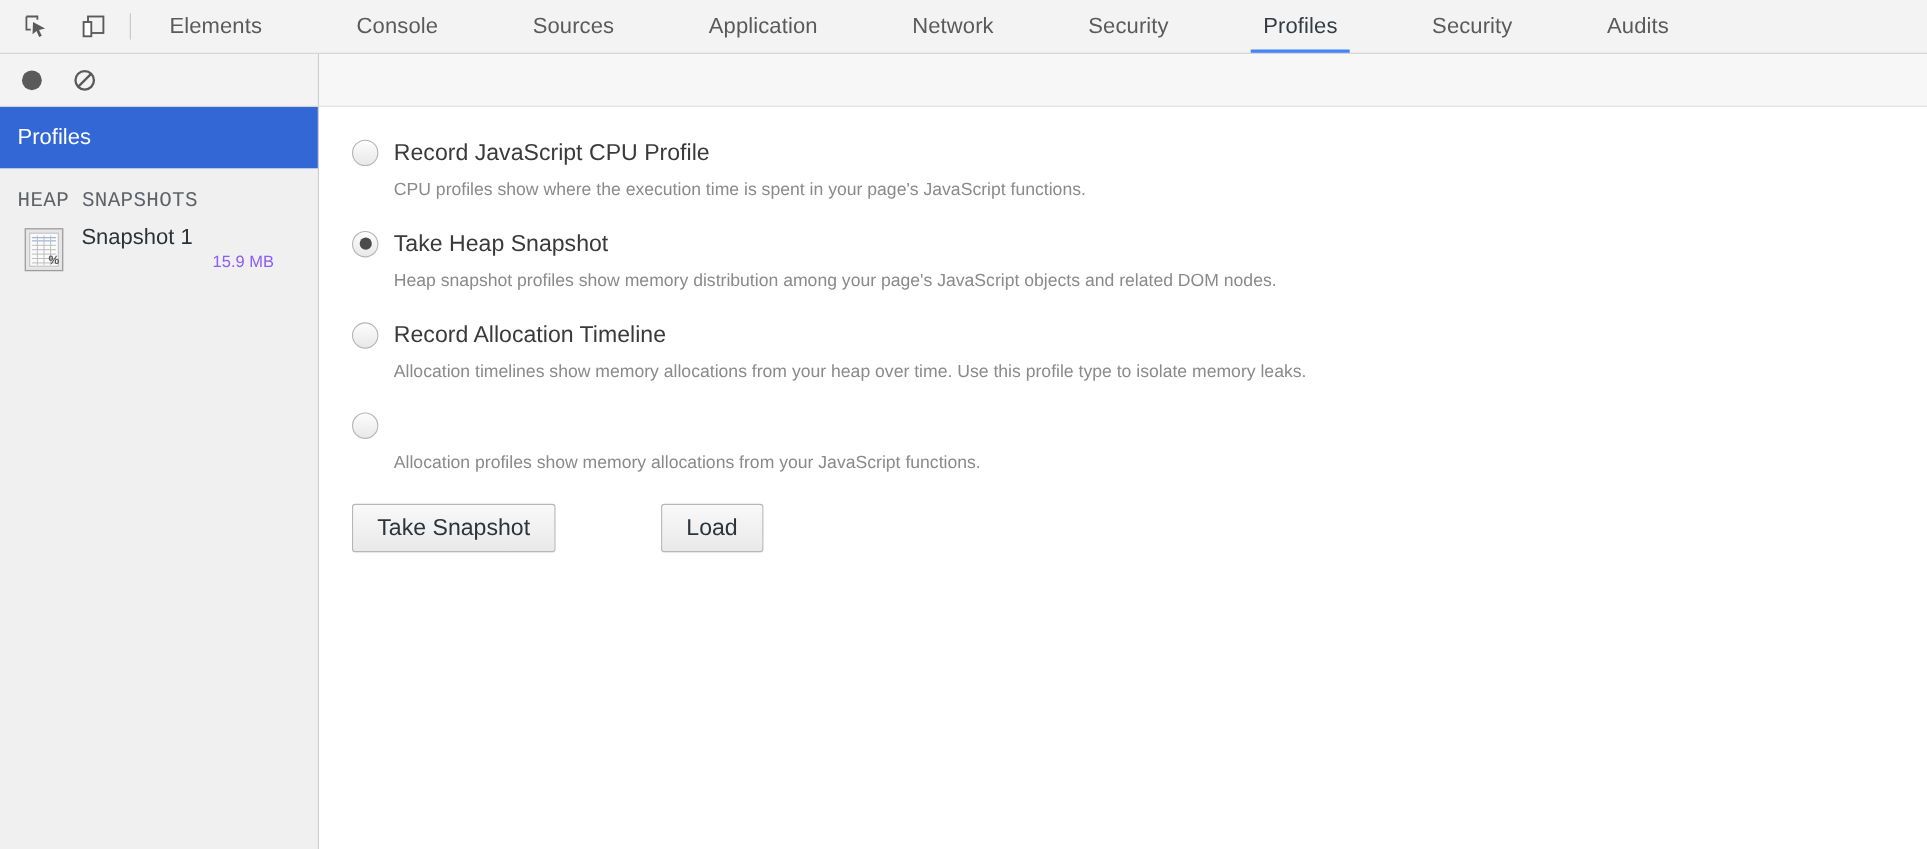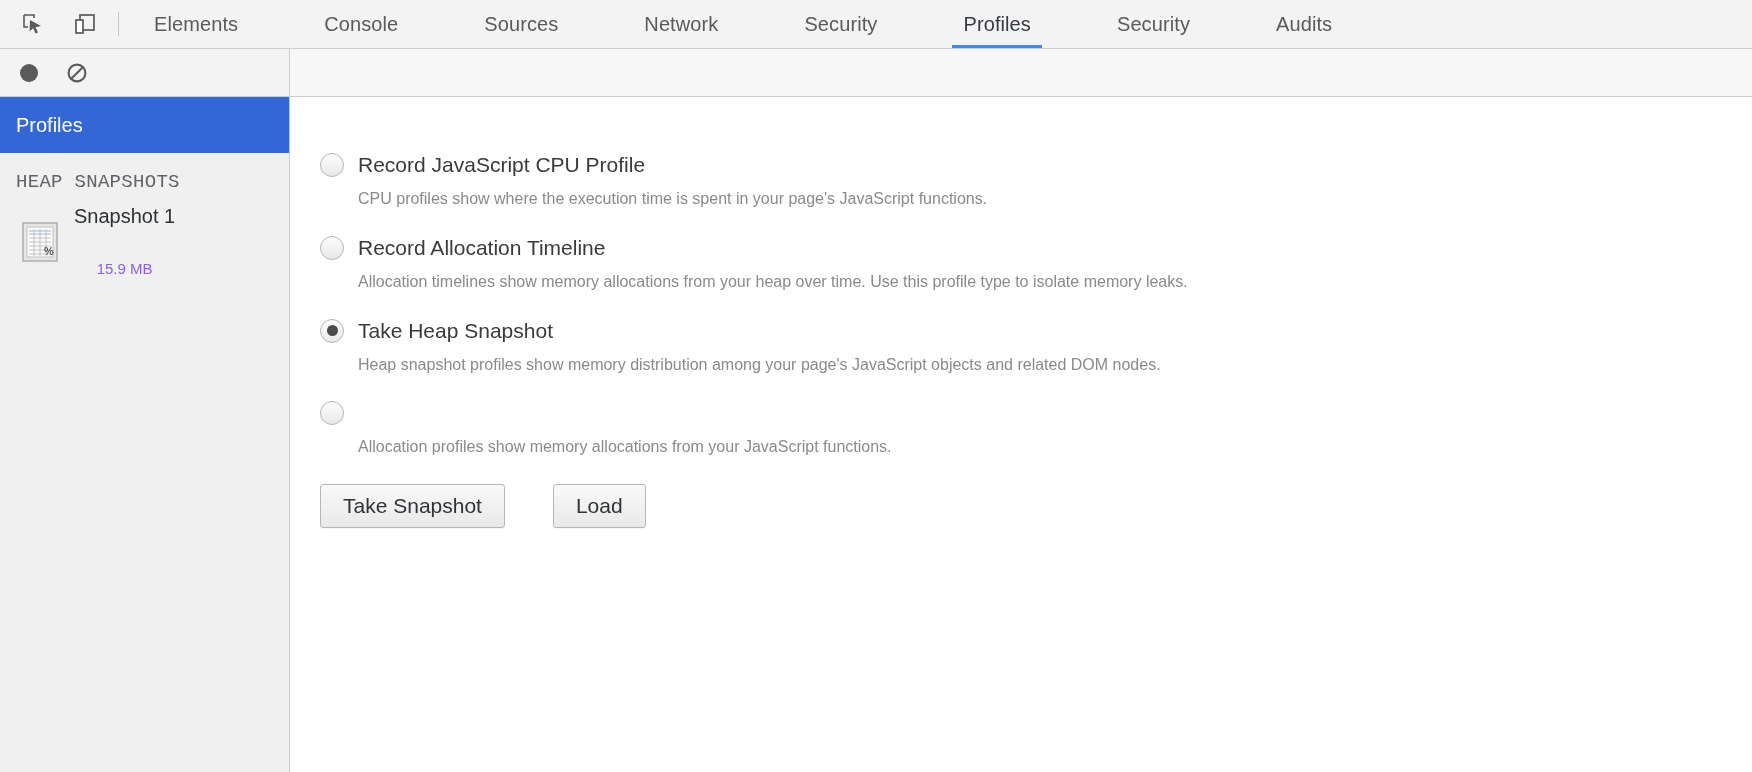--- a/index.html
+++ b/index.html
@@ -174,21 +174,21 @@
     gap: 14px;
     cursor: pointer;
   }
 
   .snap-icon {
     width: 40px;
     height: 44px;
     flex: 0 0 auto;
   }
 
-  .snap-texts { display: flex; flex-direction: column; gap: 8px; align-items: center; }
+  .snap-texts { display: flex; flex-direction: row; gap: 18px; }
   .snap-name { font-size: 20px; color: #2b3135; line-height: 1.1; }
   .snap-size { font-size: 15px; color: #8b5cf6; line-height: 1.3; margin-top: 24px; }
 
   
   .main {
     flex: 1;
     background: #ffffff;
     padding: 30px 0 0 30px;
     box-sizing: border-box;
     overflow: hidden;
@@ -204,21 +204,20 @@
 
   .option {
     margin-bottom: 10px;
   }
 
   .option-head {
     display: flex;
     align-items: center;
     gap: 14px;
     cursor: pointer;
-    margin-top: 26px;
   }
 
   .radio {
     width: 24px;
     height: 24px;
     border-radius: 50%;
     border: 1px solid #b4b4b4;
     background: linear-gradient(180deg, #fdfdfd 0%, #e8e8e8 100%);
     box-sizing: border-box;
     flex: 0 0 auto;
@@ -247,21 +246,21 @@
   .option-desc {
     font-size: 16px;
     color: #8a8a8a;
     margin: 12px 0 26px 38px;
     line-height: 1.3;
   }
 
   .buttons-row {
     display: flex;
     align-items: flex-start;
-    gap: 48px;
+    gap: 96px;
     margin-top: 6px;
   }
 
   .btn {
     font-family: "Liberation Sans", sans-serif;
     font-size: 21px;
     color: #2f3438;
     background: linear-gradient(180deg, #f9f9f9 0%, #e9e9e9 100%);
     border: 1px solid #b6b6b6;
     border-radius: 3px;
@@ -293,20 +292,23 @@
     <div class="tb-divider"></div>
     <div class="tabs">
       <div class="tab">
           <span>Elements</span>
         </div>
       <div class="tab">
           <span>Console</span>
         </div>
       <div class="tab">
           <span>Sources</span>
+        </div>
+      <div class="tab">
+          <span>Application</span>
         </div>
       <div class="tab">
           <span>Network</span>
         </div>
       <div class="tab">
           <span>Security</span>
         </div>
       <div class="tab active">
           <span>Profiles</span>
         </div>
@@ -378,37 +380,37 @@
       <div class="option">
         <div class="option-head">
           <span class="radio"></span>
           <span class="option-label">Record JavaScript CPU Profile</span>
         </div>
         <div class="option-desc">CPU profiles show where the execution time is spent in your page's JavaScript functions.</div>
       </div>
 
       <div class="option">
         <div class="option-head">
-          <span class="radio"></span>
-          <span class="option-label">Record Allocation Timeline</span>
-        </div>
-        <div class="option-desc">Allocation timelines show memory allocations from your heap over time. Use this profile type to isolate memory leaks.</div>
-      </div>
-
-      <div class="option">
-        <div class="option-head">
           <span class="radio checked"></span>
           <span class="option-label">Take Heap Snapshot</span>
         </div>
         <div class="option-desc">Heap snapshot profiles show memory distribution among your page's JavaScript objects and related DOM nodes.</div>
       </div>
 
       <div class="option">
         <div class="option-head">
           <span class="radio"></span>
+          <span class="option-label">Record Allocation Timeline</span>
+        </div>
+        <div class="option-desc">Allocation timelines show memory allocations from your heap over time. Use this profile type to isolate memory leaks.</div>
+      </div>
+
+      <div class="option">
+        <div class="option-head">
+          <span class="radio"></span>
         </div>
         <div class="option-desc">Allocation profiles show memory allocations from your JavaScript functions.</div>
       </div>
 
       <div class="buttons-row">
         <button class="btn">Take Snapshot</button>
         <button class="btn">Load</button>
       </div>
     </div>
 

